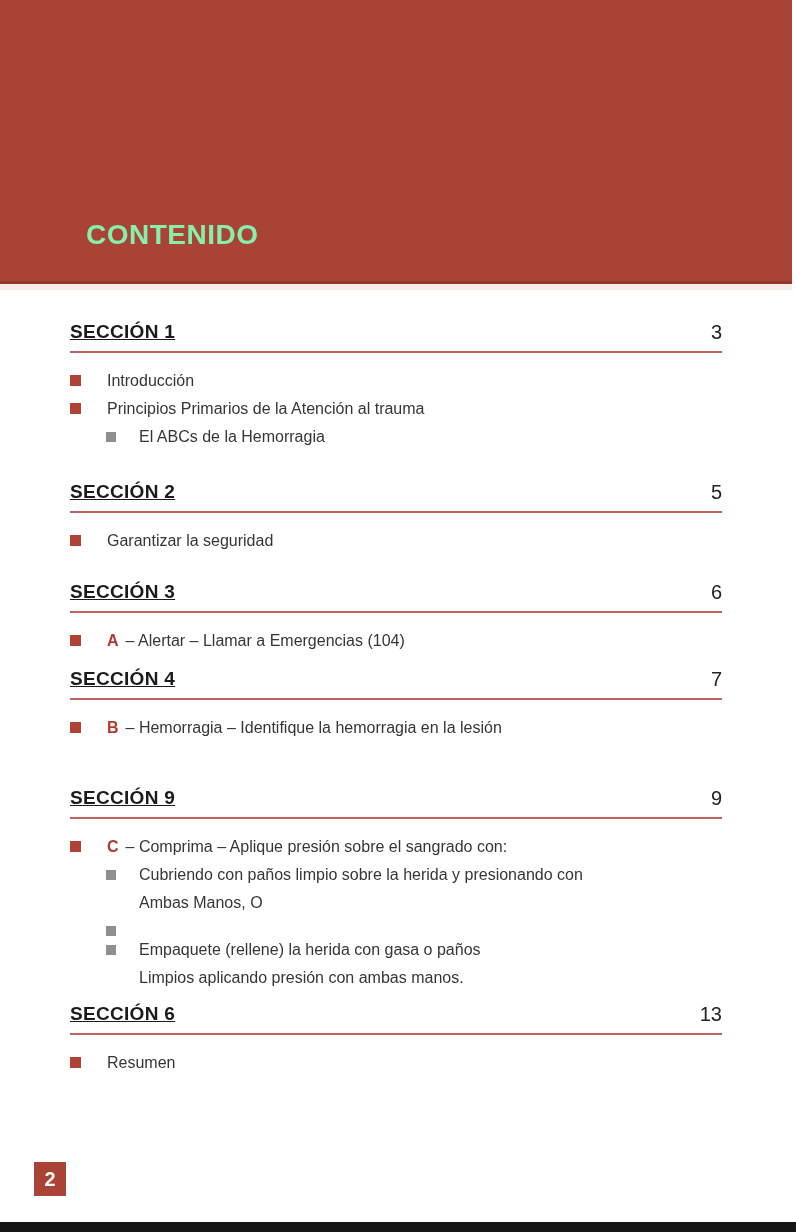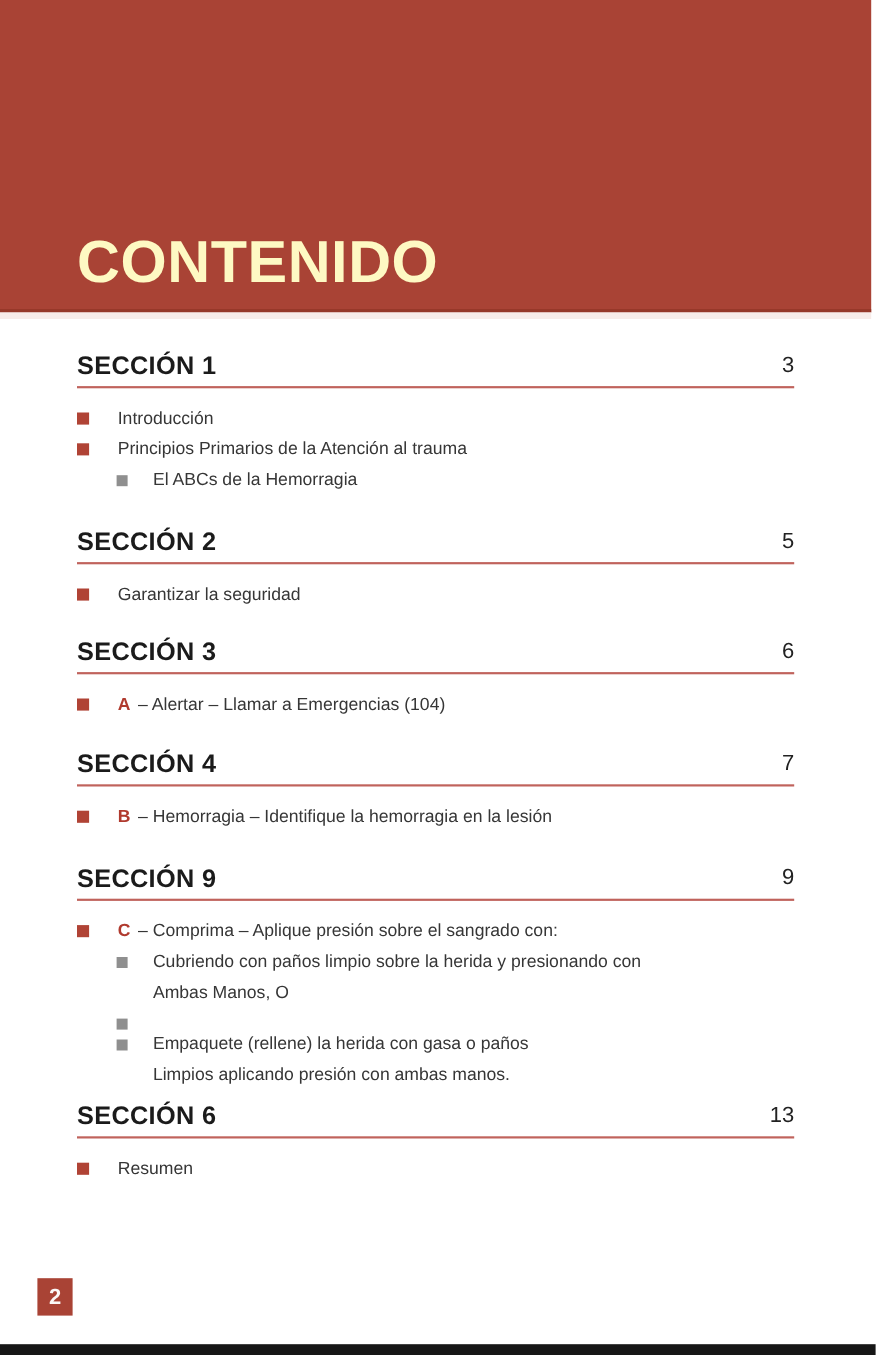--- a/index.html
+++ b/index.html
@@ -19,43 +19,44 @@
     background: #A94335;
     border-bottom: 3px solid #953829;
   }
   .band-accent {
     position: absolute; left: 0; top: 284px;
     width: 792px; height: 6px;
     background: #F7ECE9;
   }
   .band h1 {
     position: absolute; left: 70px; bottom: 16px;
-    margin: 0;
-    color: #fef9c3;
-    font-size: 54px; font-weight: bold;
+    margin: 16px;
+    color: #86efac;
+    font-size: 28px; font-weight: bold;
     letter-spacing: 0.5px;
     line-height: 1;
   }
 
   
   .content {
     position: absolute; left: 70px; top: 284px;
     width: 700px; height: 900px;
   }
   .sec { position: absolute; left: 0; width: 700px; }
   .sec-header {
     width: 652px;
     display: flex; justify-content: space-between; align-items: flex-end;
     border-bottom: 2px solid #C0635C;
     padding-bottom: 5px;
     line-height: 28px;
   }
   .sec-label {
-    font-size: 23px; font-weight: bold; color: #1B1B1B;
+    font-size: 19px; font-weight: bold; color: #1B1B1B;
     letter-spacing: 0.3px;
+    text-decoration: underline;
   }
   .sec-page { font-size: 20px; color: #222222; }
 
   ul.items { list-style: none; margin: 14px 0 0 0; padding: 0; }
   li.item {
     display: flex; align-items: flex-start;
     font-size: 16px; line-height: 28px; color: #363636;
   }
   li.item.l2 { padding-left: 36px; }
   .bullet {
@@ -83,21 +84,21 @@
   .bottom-bar {
     position: absolute; left: 0; bottom: 0;
     width: 796px; height: 10px;
     background: #161616;
   }
 
   
   .sec-1 { top: 34px; }
   .sec-2 { top: 194px; }
   .sec-3 { top: 294px; }
-  .sec-4 { top: 396px; }
+  .sec-4 { top: 381px; }
   .sec-5 { top: 500px; }
   .sec-6 { top: 716px; }
 </style>
 </head>
 <body>
 
 <div class="page">
 
   <header class="band">
     <h1>CONTENIDO</h1>

